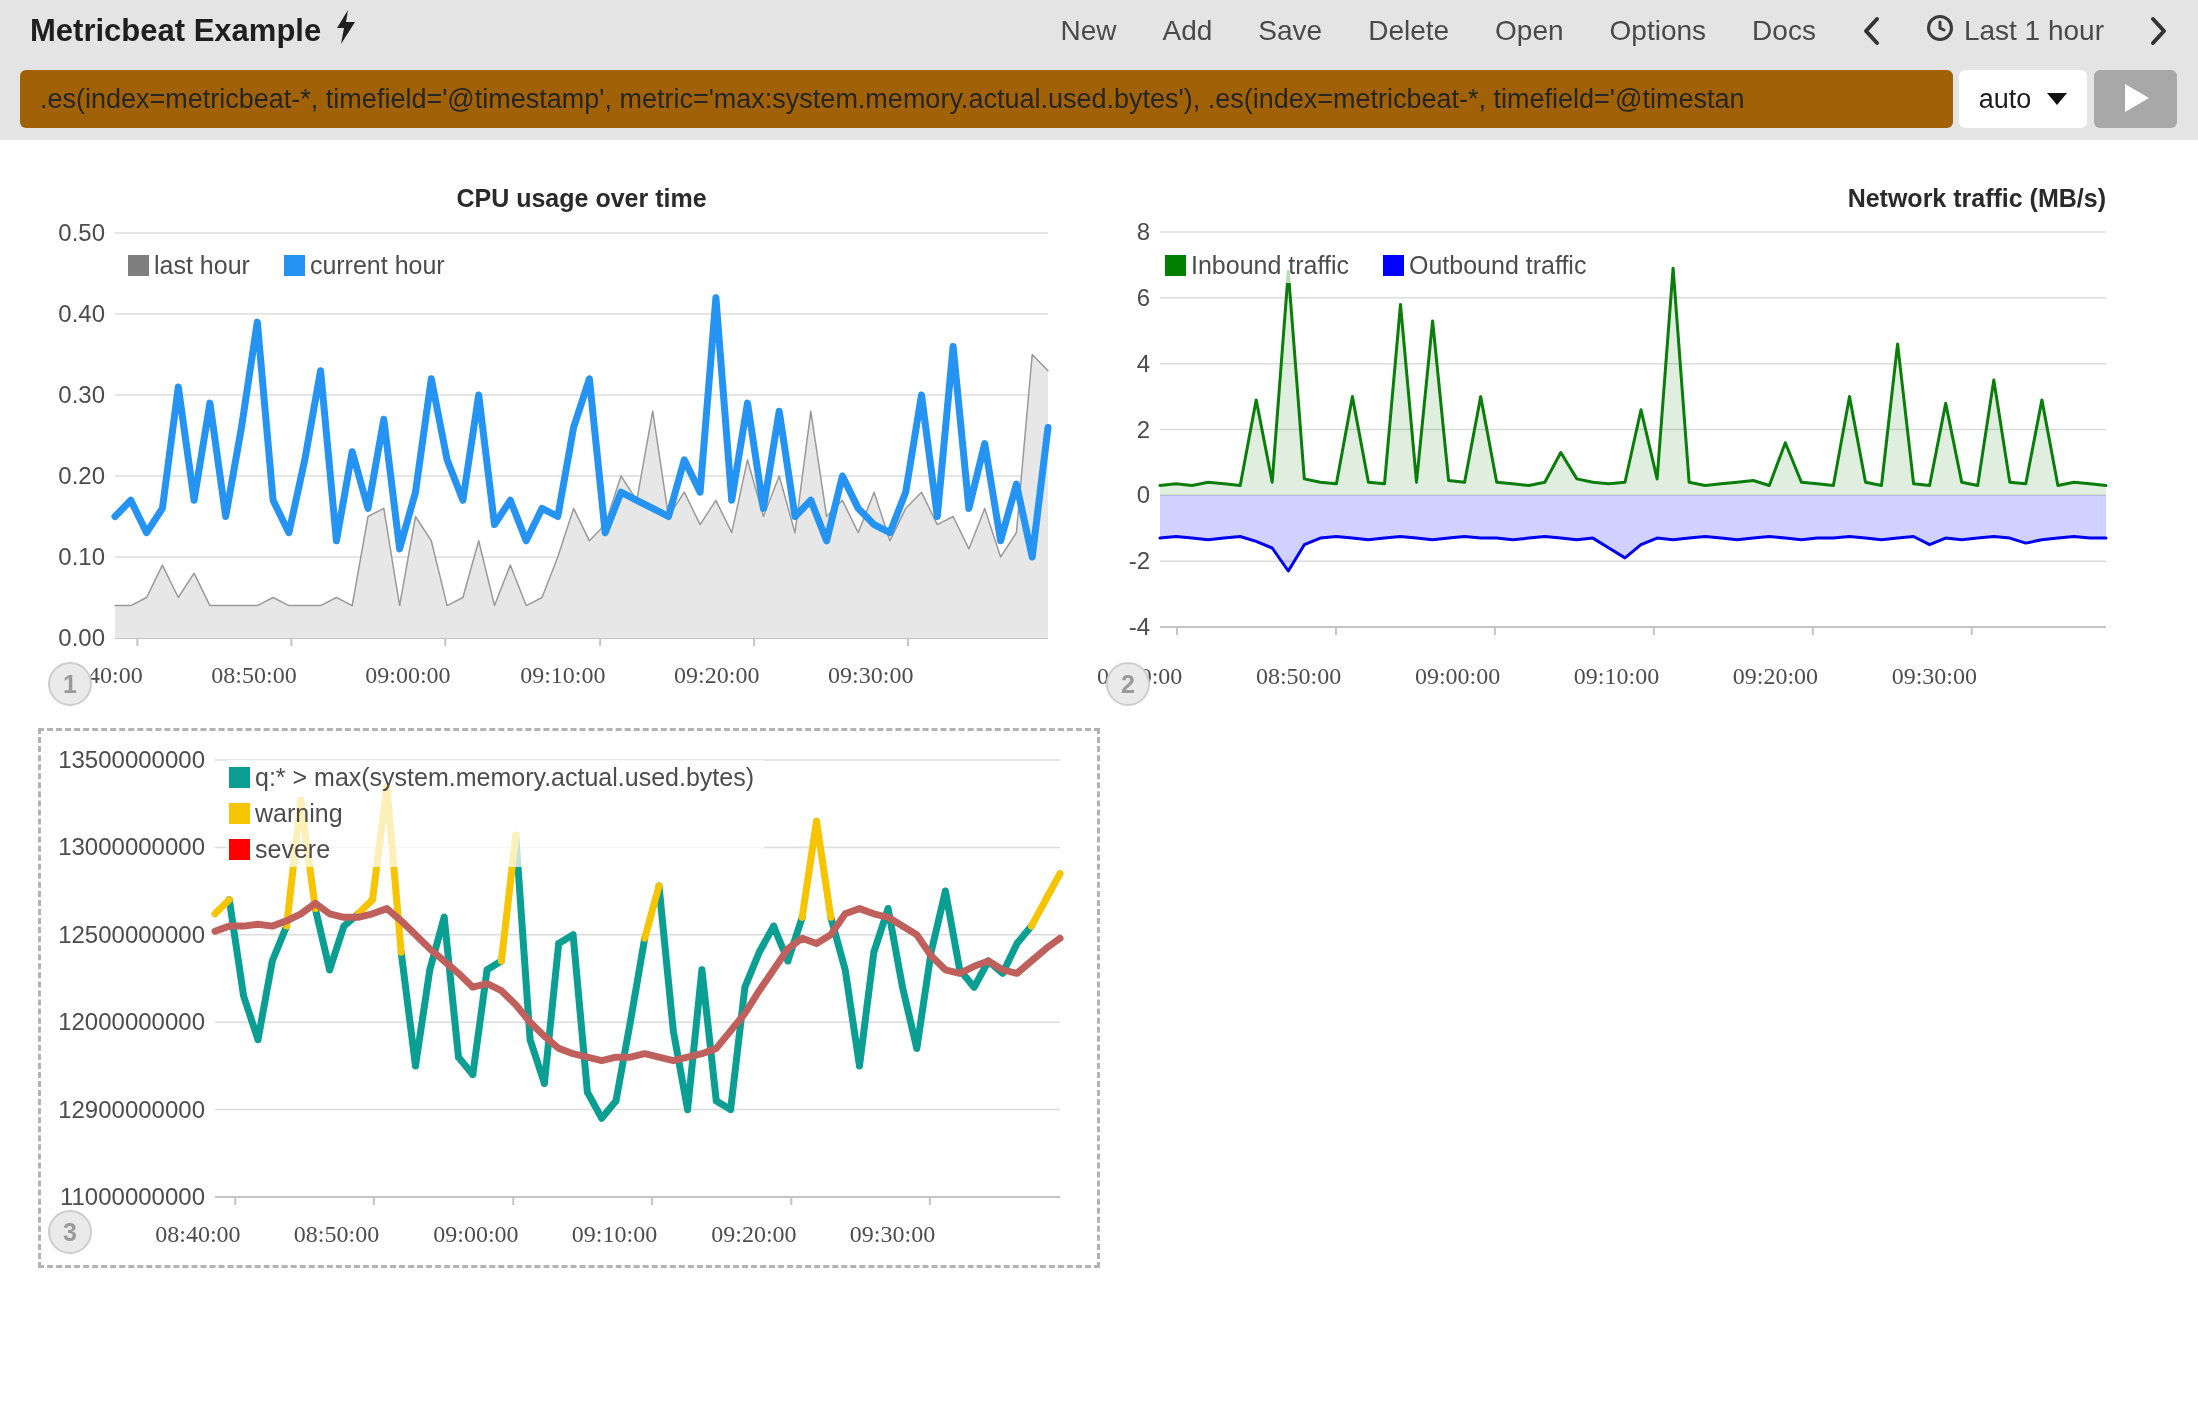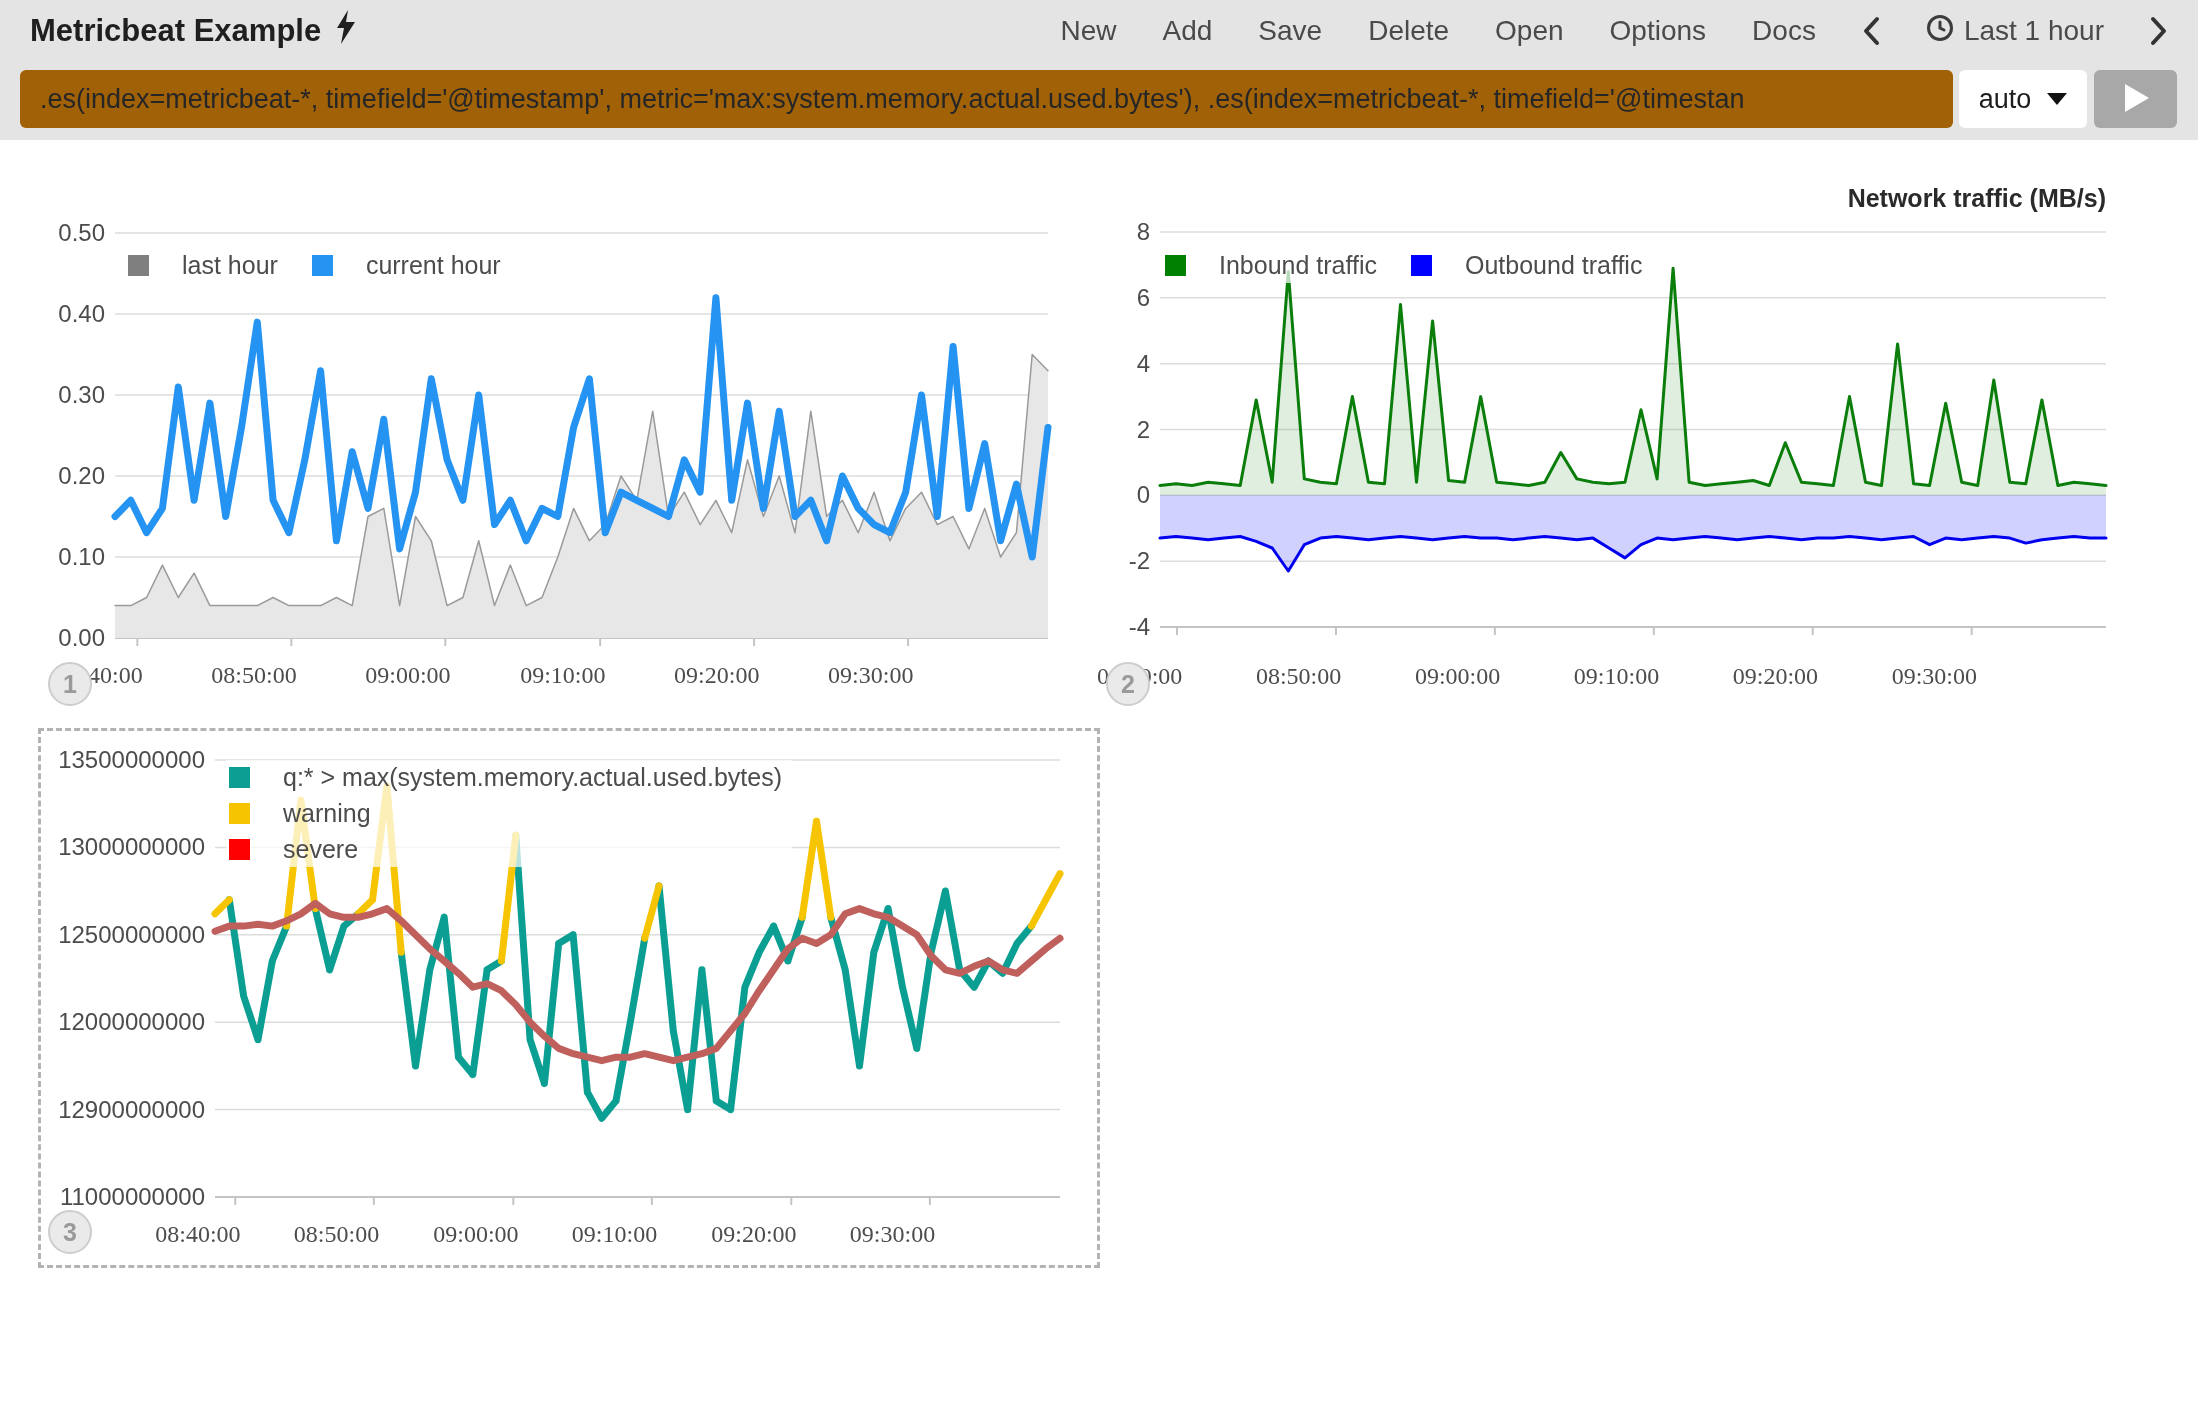--- a/index.html
+++ b/index.html
@@ -25,21 +25,21 @@
                border-radius:6px;display:flex;align-items:center;justify-content:center;cursor:pointer;}
   .chart-title{position:absolute;font-size:25px;font-weight:bold;color:#2a2a2a;text-align:center;}
   .plot{position:absolute;}
   .plot svg{position:absolute;left:0;top:0;overflow:visible;}
   .tick{position:absolute;font-size:24px;color:#4c4c4c;}
   .ylab{text-align:right;}
   .xlab{font-family:Liberation Serif, serif;}
   .legend{position:absolute;display:flex;gap:34px;font-size:25px;color:#4c4c4c;
           background:rgba(255,255,255,0.72);padding:3px 10px 3px 3px;align-items:center;z-index:5;}
   .legend.vertical{flex-direction:column;align-items:flex-start;gap:7px;}
-  .legend-item{display:flex;align-items:center;white-space:nowrap;gap:28px;}
+  .legend-item{display:flex;align-items:center;white-space:nowrap;}
   .swatch{width:21px;height:21px;display:inline-block;margin-right:5px;flex:0 0 21px;}
   .badge{position:absolute;width:44px;height:44px;border-radius:50%;background:#eaeaea;border:2px solid #cdcdcd;
          color:#9a9a9a;font-size:25px;font-weight:bold;display:flex;align-items:center;justify-content:center;
          box-sizing:border-box;z-index:6;}
   .dashed-panel{position:absolute;left:38px;top:728px;width:1062px;height:540px;border:3px dashed #b3b3b3;
          box-sizing:border-box;z-index:1;}
 </style>
 </head>
 <body>
 
@@ -95,20 +95,21 @@
       <span>
         <svg width="30" height="32" viewBox="0 0 30 32">
             <polygon points="4,2 28,16 4,30" fill="#ffffff"></polygon>
           </svg>
       </span>
     </button>
   </div>
 
   <div class="dashed-panel"></div>
 
+  <div class="chart-title" style="left:115px;top:184px;width:933px;">CPU usage over time</div>
   <div class="plot" id="plot0" style="left:115px;top:233px;width:933px;height:405px;">
       <svg width="933" height="405">
         <line x1="0" x2="933" y1="0" y2="0" stroke="#dcdcdc" stroke-width="1.5"></line>
         <line x1="0" x2="933" y1="80.99999999999999" y2="80.99999999999999" stroke="#dcdcdc" stroke-width="1.5"></line>
         <line x1="0" x2="933" y1="162" y2="162" stroke="#dcdcdc" stroke-width="1.5"></line>
         <line x1="0" x2="933" y1="243" y2="243" stroke="#dcdcdc" stroke-width="1.5"></line>
         <line x1="0" x2="933" y1="324" y2="324" stroke="#dcdcdc" stroke-width="1.5"></line>
         <line x1="0" x2="933" y1="405" y2="405" stroke="#c4c4c4" stroke-width="2"></line>
         <line x1="22.392" x2="22.392" y1="405" y2="413" stroke="#c4c4c4" stroke-width="2"></line>
         <line x1="176.337" x2="176.337" y1="405" y2="413" stroke="#c4c4c4" stroke-width="2"></line>

